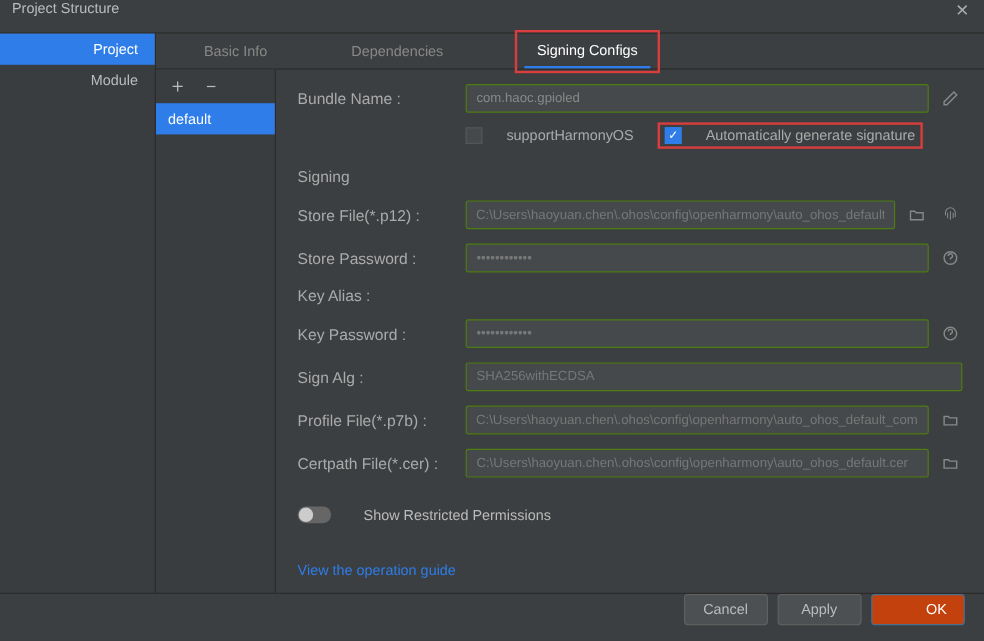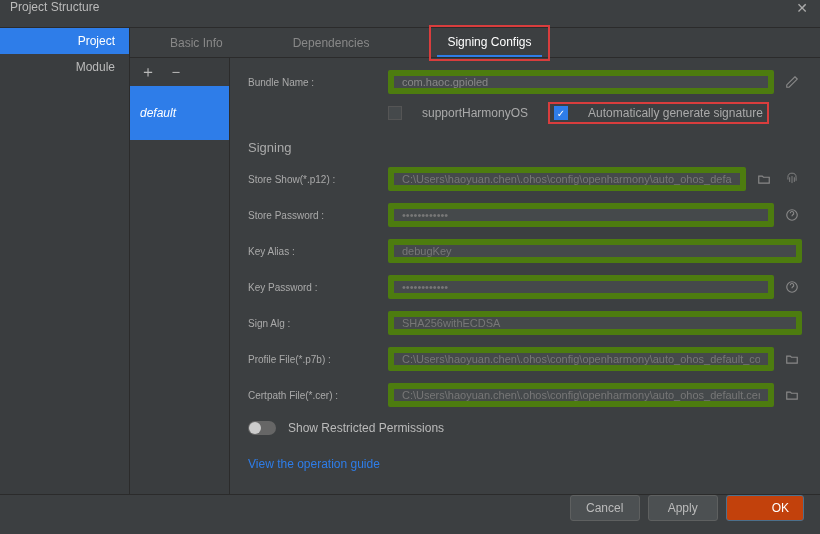--- a/index.html
+++ b/index.html
@@ -14,36 +14,36 @@
 .sidebar .item.active { background: #2e7de9; color: #fff; }
 .main { flex: 1; display: flex; flex-direction: column; min-width: 0; }
 .tabs { height: 30px; display: flex; align-items: center; border-bottom: 1px solid #2b2b2b; padding-left: 30px; gap: 50px; }
 .tab { font-size: 12px; color: #888; padding: 6px 10px; cursor: pointer; }
 .tab.active { color: #fff; border-bottom: 2px solid #2e7de9; }
 .highlight-box { border: 2px solid #d93d3d; padding: 2px 6px; }
 .content { flex: 1; display: flex; min-height: 0; }
 .column { width: 100px; background: #3a3d3f; border-right: 1px solid #2b2b2b; }
 .col-toolbar { height: 28px; display: flex; align-items: center; padding-left: 10px; gap: 12px; color: #bbb; font-size: 16px; }
 .col-toolbar span { cursor: pointer; }
-.col-item { padding: 20px 10px; font-size: 12px; cursor: pointer; color: #bbb; font-style: italic; }
+.col-item { padding: 6px 10px; font-size: 12px; cursor: pointer; color: #bbb; }
 .col-item.active { background: #2e7de9; color: #fff; }
 .form { flex: 1; padding: 12px 18px 10px 18px; overflow-y: auto; }
 .row { display: flex; align-items: center; margin-bottom: 12px; }
-.row .label { width: 140px; color: #aaa; font-size: 10px; }
+.row .label { width: 140px; color: #aaa; font-size: 13px; }
 .row .field { flex: 1; display: flex; align-items: center; gap: 8px; }
-.text-input { flex: 1; height: 24px; background: #45494b; border: 6px solid #4d7c0f; color: #888; padding: 0 8px; font-size: 11px; border-radius: 2px; }
+.text-input { flex: 1; height: 24px; background: #45494b; border: 1px solid #4d7c0f; color: #888; padding: 0 8px; font-size: 11px; border-radius: 2px; }
 .text-input.readonly { color: #777; }
 .icon-btn { width: 20px; height: 20px; color: #888; cursor: pointer; display: flex; align-items: center; justify-content: center; flex-shrink: 0; }
 .checkbox-row { display: flex; align-items: center; gap: 20px; margin-left: 140px; margin-bottom: 16px; margin-top: -4px; flex-wrap: nowrap; }
 .chk { display: flex; align-items: center; gap: 20px; font-size: 12px; color: #aaa; cursor: pointer; white-space: nowrap; }
 .chk .box { width: 14px; height: 14px; border: 1px solid #555; background: #45494b; display: flex; align-items: center; justify-content: center; font-size: 10px; flex-shrink: 0; }
 .chk .box.checked { background: #2e7de9; border-color: #2e7de9; color: #fff; }
 .highlight-red { border: 2px solid #d93d3d; padding: 2px 4px; }
 .section-title { color: #aaa; font-size: 13px; margin: 8px 0 12px 0; }
-.toggle-row { display: flex; align-items: center; gap: 12px; margin: 14px 0; }
+.toggle-row { display: flex; align-items: center; gap: 27px; margin: 24px 0; }
 .toggle { width: 28px; height: 14px; background: #666; border-radius: 7px; position: relative; cursor: pointer; }
 .toggle::after { content: ''; position: absolute; width: 12px; height: 12px; background: #ccc; border-radius: 50%; top: 1px; left: 1px; }
 .link { color: #2e7de9; cursor: pointer; font-size: 12px; margin-top: 8px; display: inline-block; }
 .footer { height: 40px; border-top: 1px solid #2b2b2b; display: flex; align-items: flex-start; justify-content: flex-end; padding: 0 16px; gap: 8px; }
 .btn { min-width: 70px; height: 26px; background: #4c5052; border: 1px solid #5e6060; color: #bbb; font-size: 12px; cursor: pointer; border-radius: 3px; padding: 0 14px; }
 .btn.primary { background: #c2410c; border-color: #4c708c; color: #fff; padding-left: 45px; }
 svg { width: 14px; height: 14px; }
 </style>
 </head>
 <body>
@@ -97,21 +97,21 @@
               <label class="chk">
                 <span class="box checked">✓</span>
                 <span>Automatically generate signature</span>
               </label>
             </span>
           </div>
 
           <div class="section-title">Signing</div>
 
           <div class="row">
-            <div class="label">Store Show(*.p12) :</div>
+            <div class="label">Store File(*.p12) :</div>
             <div class="field">
               <input class="text-input readonly" value="C:\Users\haoyuan.chen\.ohos\config\openharmony\auto_ohos_default.p12" style="">
               <span class="icon-btn">
                 <svg viewBox="0 0 24 24" fill="none" stroke="currentColor" stroke-width="2">
                     <path d="M3 7h6l2 2h10v10H3z"></path>
                   </svg>
               </span>
               <span class="icon-btn">
                 <svg viewBox="0 0 24 24" fill="none" stroke="currentColor" stroke-width="1.5">
                     <path d="M12 2a7 7 0 0 0-7 7v4M12 2a7 7 0 0 1 7 7v6M8 9v8M12 7v12M16 9v8"></path>
@@ -128,23 +128,20 @@
                 <svg viewBox="0 0 24 24" fill="none" stroke="currentColor" stroke-width="2">
                     <circle cx="12" cy="12" r="9"></circle>
                     <path d="M9 9a3 3 0 1 1 4 2.8c-.8.5-1 1-1 2.2M12 18h.01"></path>
                   </svg>
               </span>
             </div>
           </div>
 
           <div class="row">
             <div class="label">Key Alias :</div>
-            <div class="field">
-              <input class="text-input readonly" value="debugKey" style="">
-            </div>
           </div>
 
           <div class="row">
             <div class="label">Key Password :</div>
             <div class="field">
               <input class="text-input readonly" type="password" value="************" style="">
               <span class="icon-btn">
                 <svg viewBox="0 0 24 24" fill="none" stroke="currentColor" stroke-width="2">
                     <circle cx="12" cy="12" r="9"></circle>
                     <path d="M9 9a3 3 0 1 1 4 2.8c-.8.5-1 1-1 2.2M12 18h.01"></path>

